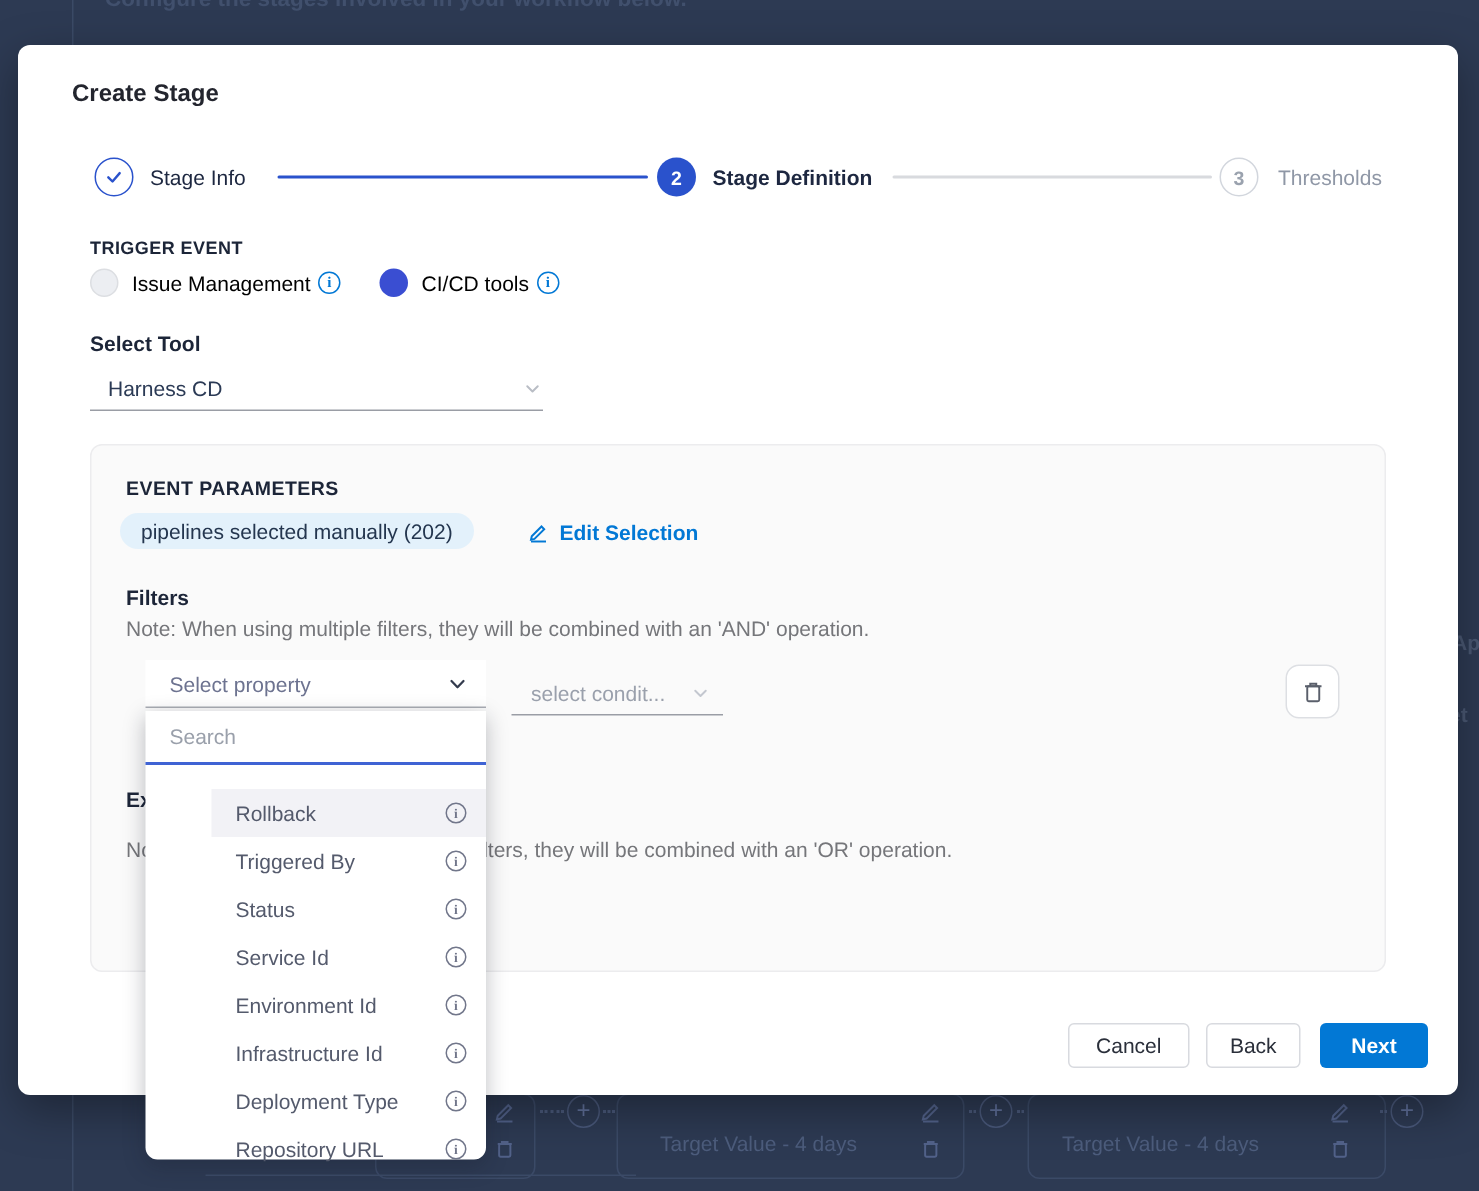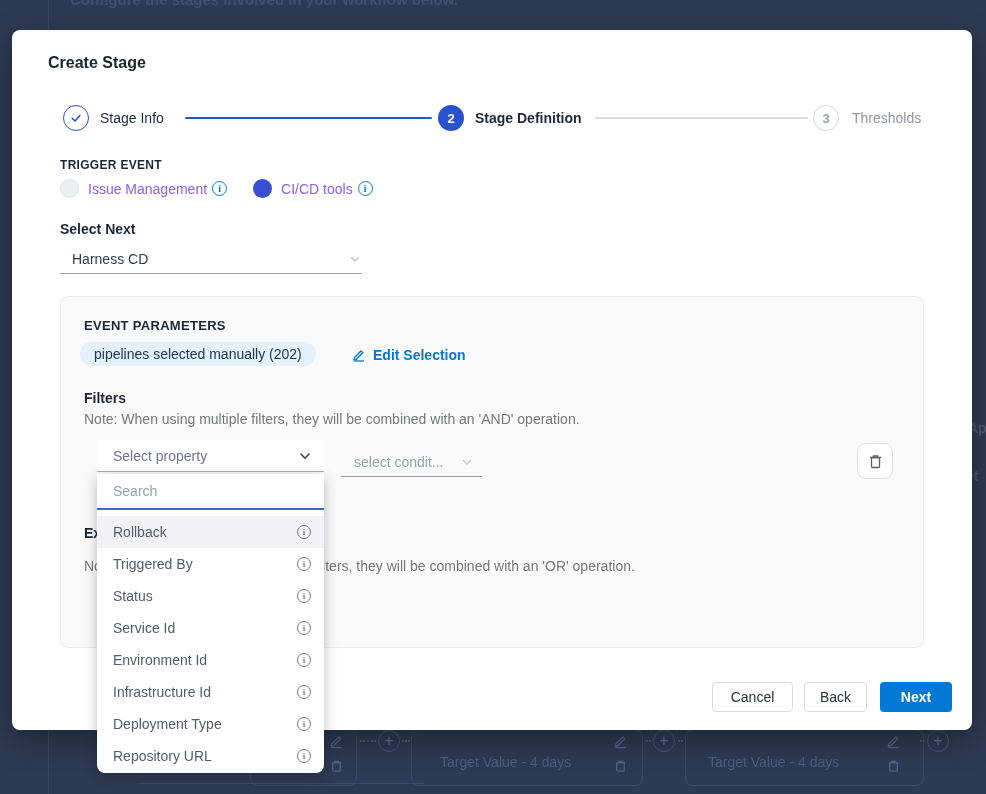--- a/index.html
+++ b/index.html
@@ -55,21 +55,21 @@
   .line-blue { left: 173px; width: 247px; background: #2a52cc; }
   .line-gray { left: 583px; width: 213px; background: #d8dade; }
 
   
   .section-label { font-size: 12px; font-weight: 700; letter-spacing: .3px; color: #1c2538; }
   .trigger-label { left: 48px; top: 128px; }
   .radio-row { left: 48px; top: 149px; display: flex; align-items: center; }
   .radio-circle { width: 19px; height: 19px; border-radius: 50%; margin-right: 9px; }
   .radio-off { background: #eceef2; border: 1px solid #dcdee2; }
   .radio-on { background: #3a4ed2; }
-  .radio-label { font-size: 14px; color: #8b5cf6; margin-right: 5px; }
+  .radio-label { font-size: 14px; color: #000000; margin-right: 5px; }
   .info-icon { width: 15px; height: 15px; border: 1.2px solid currentColor; border-radius: 50%;
                display: inline-flex; align-items: center; justify-content: center;
                font-size: 10px; font-weight: 700; font-family: "Liberation Serif", serif; }
   .info-icon::after { content: "i"; line-height: 1; }
   .info-blue { color: #0278d5; }
   .info-gray { color: #71768a; font-size: 9px; width: 14px; height: 14px; border-width: 1px; }
   .radio-gap { width: 26px; }
 
   
   .tool-label { left: 48px; top: 191px; font-size: 14px; font-weight: 700; color: #1c2538; }
@@ -118,21 +118,21 @@
   .btn-back { left: 792px; width: 63px; }
   .btn-next { left: 868px; width: 72px; background: #0278d5; color: #fff; font-weight: 600; border: none; }
 
   
   .dropdown { position: absolute; left: 97px; top: 474px; width: 227px; height: 299px; background: #fff;
               border-radius: 0 0 8px 8px; box-shadow: 0 4px 14px rgba(20,25,40,.28); z-index: 10; }
   .dd-search { height: 36px; border-bottom: 2px solid #3f63d4; display: flex; align-items: center; }
   .dd-search input { border: none; outline: none; width: 100%; padding: 0 12px 0 16px; font-size: 14px;
                      font-family: "Liberation Sans", sans-serif; color: #394056; background: transparent; }
   .dd-search input::placeholder { color: #9aa0ab; }
-  .dd-list { padding-top: 6px; }
+  .dd-list { padding-top: 16px; margin-left: 44px; }
   .dd-item { height: 32px; display: flex; align-items: center; padding: 0 13px 0 16px; cursor: pointer; }
   .dd-item.hover { background: #f2f2f6; }
   .dd-label { font-size: 14px; color: #545a6c; flex: 1; }
 </style>
 </head>
 <body>
 
 <div>
   <div class="bg-el bg-divider-top"></div>
   <div class="bg-el bg-divider-bottom"></div>
@@ -223,21 +223,21 @@
   <div class="abs radio-row">
     <span class="radio-circle radio-off"></span>
     <span class="radio-label">Issue Management</span>
     <span class="info-icon info-blue"></span>
     <span class="radio-gap"></span>
     <span class="radio-circle radio-on"></span>
     <span class="radio-label">CI/CD tools</span>
     <span class="info-icon info-blue"></span>
   </div>
 
-  <div class="abs tool-label">Select Next</div>
+  <div class="abs tool-label">Select Tool</div>
   <div class="abs select-box tool-select">
     <span>Harness CD</span>
     <span class="chevron" style="color:#b9bdc5;">
       <svg viewBox="0 0 14 14" fill="none">
           <path d="M3.5 5.5 7 9l3.5-3.5" stroke="currentColor" stroke-width="1.3" stroke-linecap="round" stroke-linejoin="round"></path>
         </svg>
     </span>
   </div>
 
   <div class="abs panel"></div>

